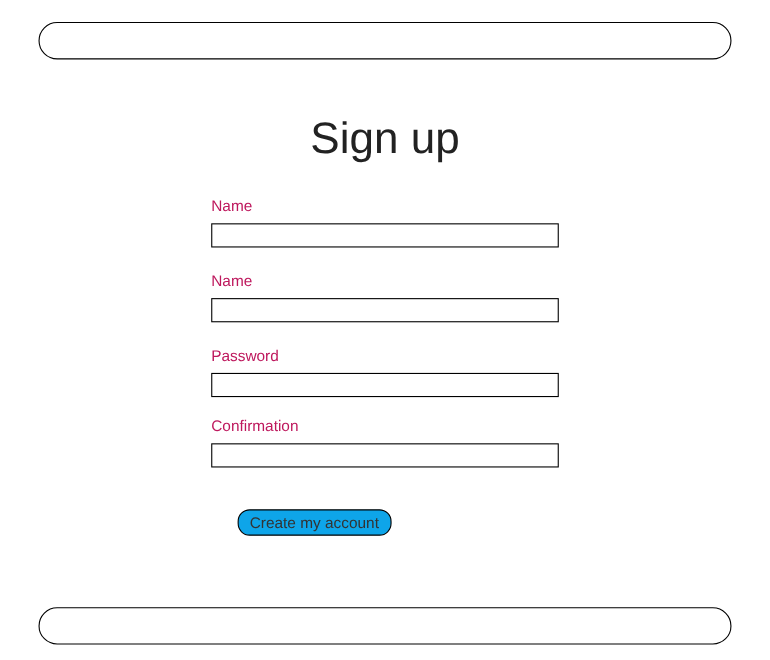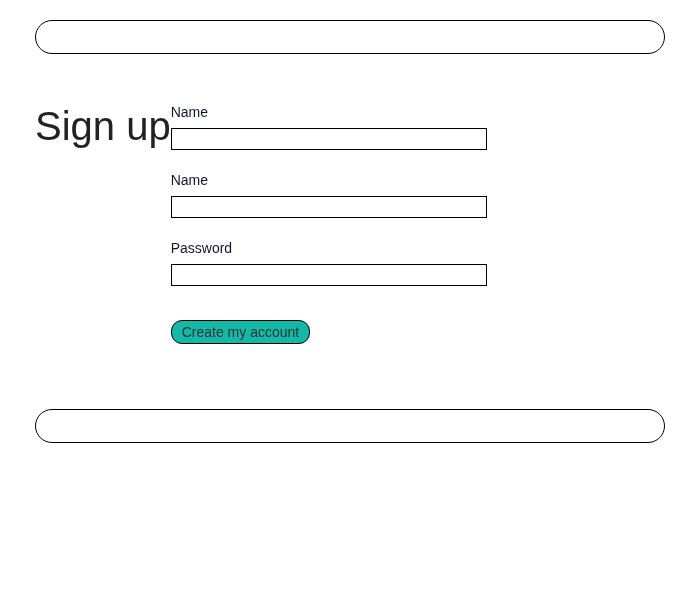--- a/index.html
+++ b/index.html
@@ -22,22 +22,22 @@
       background: #fff;
     }
     .top-bar {
       margin-bottom: 50px;
     }
     .bottom-bar {
       margin-top: 65px;
     }
     .content {
       display: flex;
-      flex-direction: row;
-      align-items: flex-start;
+      flex-direction: column;
+      align-items: center;
     }
     h1.page-title {
       font-size: 40px;
       font-weight: normal;
       color: #222;
       margin-bottom: 30px;
     }
     .form-wrap {
       width: 316px;
       display: flex;
@@ -47,42 +47,43 @@
     .field-group {
       width: 100%;
       margin-bottom: 22px;
     }
     .field-group.tight {
       margin-bottom: 18px;
     }
     label {
       display: block;
       font-size: 14px;
-      color: #0f172a;
+      color: #be185d;
       margin-bottom: 8px;
     }
     input[type="text"],
     input[type="email"],
     input[type="password"] {
       width: 100%;
       height: 22px;
       border: 1px solid #000;
       background: #fff;
       font-size: 13px;
       padding: 0 4px;
     }
     .submit-button {
       font-size: 14px;
       color: #333;
-      background: #14b8a6;
+      background: #0ea5e9;
       border: 1.5px solid #000;
       border-radius: 11px;
       padding: 3px 10px;
       cursor: pointer;
       margin-top: 16px;
+      margin-left: 24px;
     }
   </style>
 </head>
 <body>
 
 <div class="top-bar"></div>
 
 <div class="content">
   <h1 class="page-title">Sign up</h1>
 
@@ -95,18 +96,22 @@
     <div class="field-group">
       <label>Name</label>
       <input type="email" style="">
     </div>
 
     <div class="field-group tight">
       <label>Password</label>
       <input type="password" style="">
     </div>
 
+    <div class="field-group">
+      <label>Confirmation</label>
+      <input type="password" style="">
+    </div>
 
     <button type="submit" class="submit-button">Create my account</button>
   </form>
 </div>
 
 <div class="bottom-bar"></div>
 
 </body></html>

